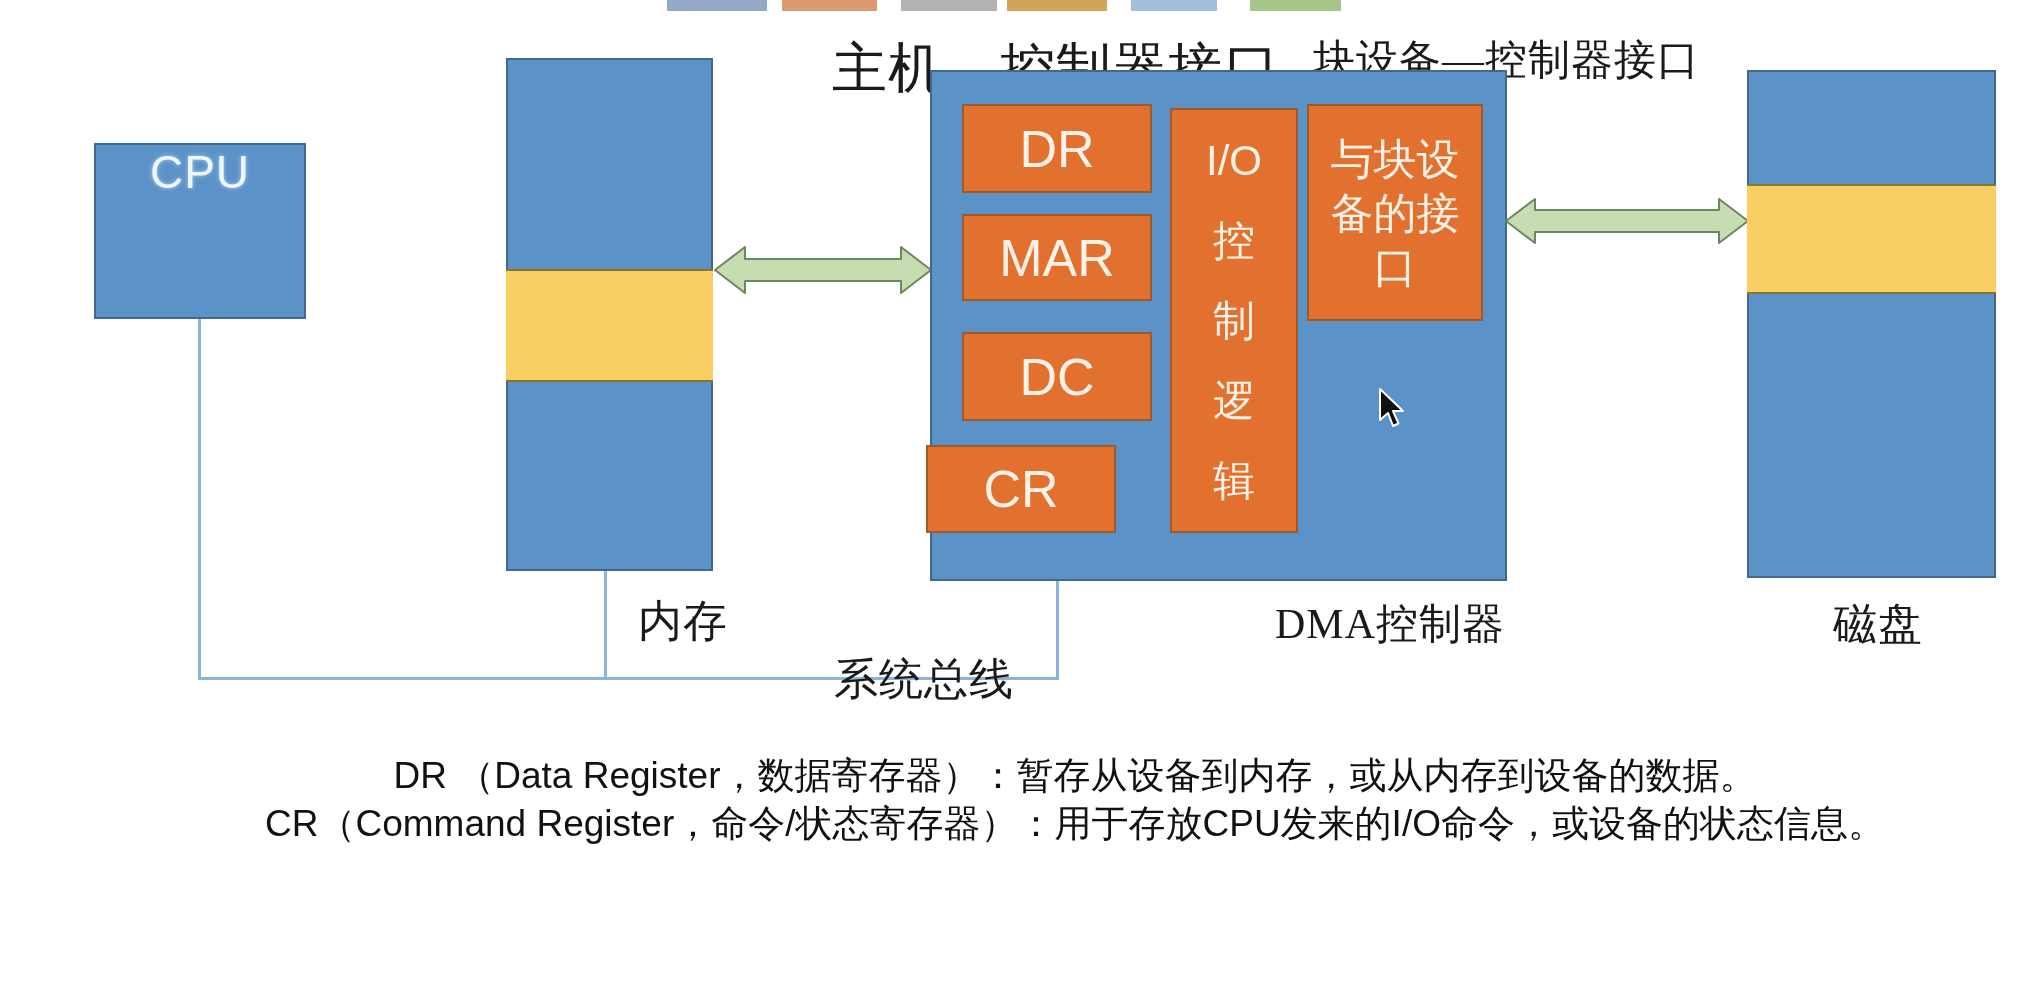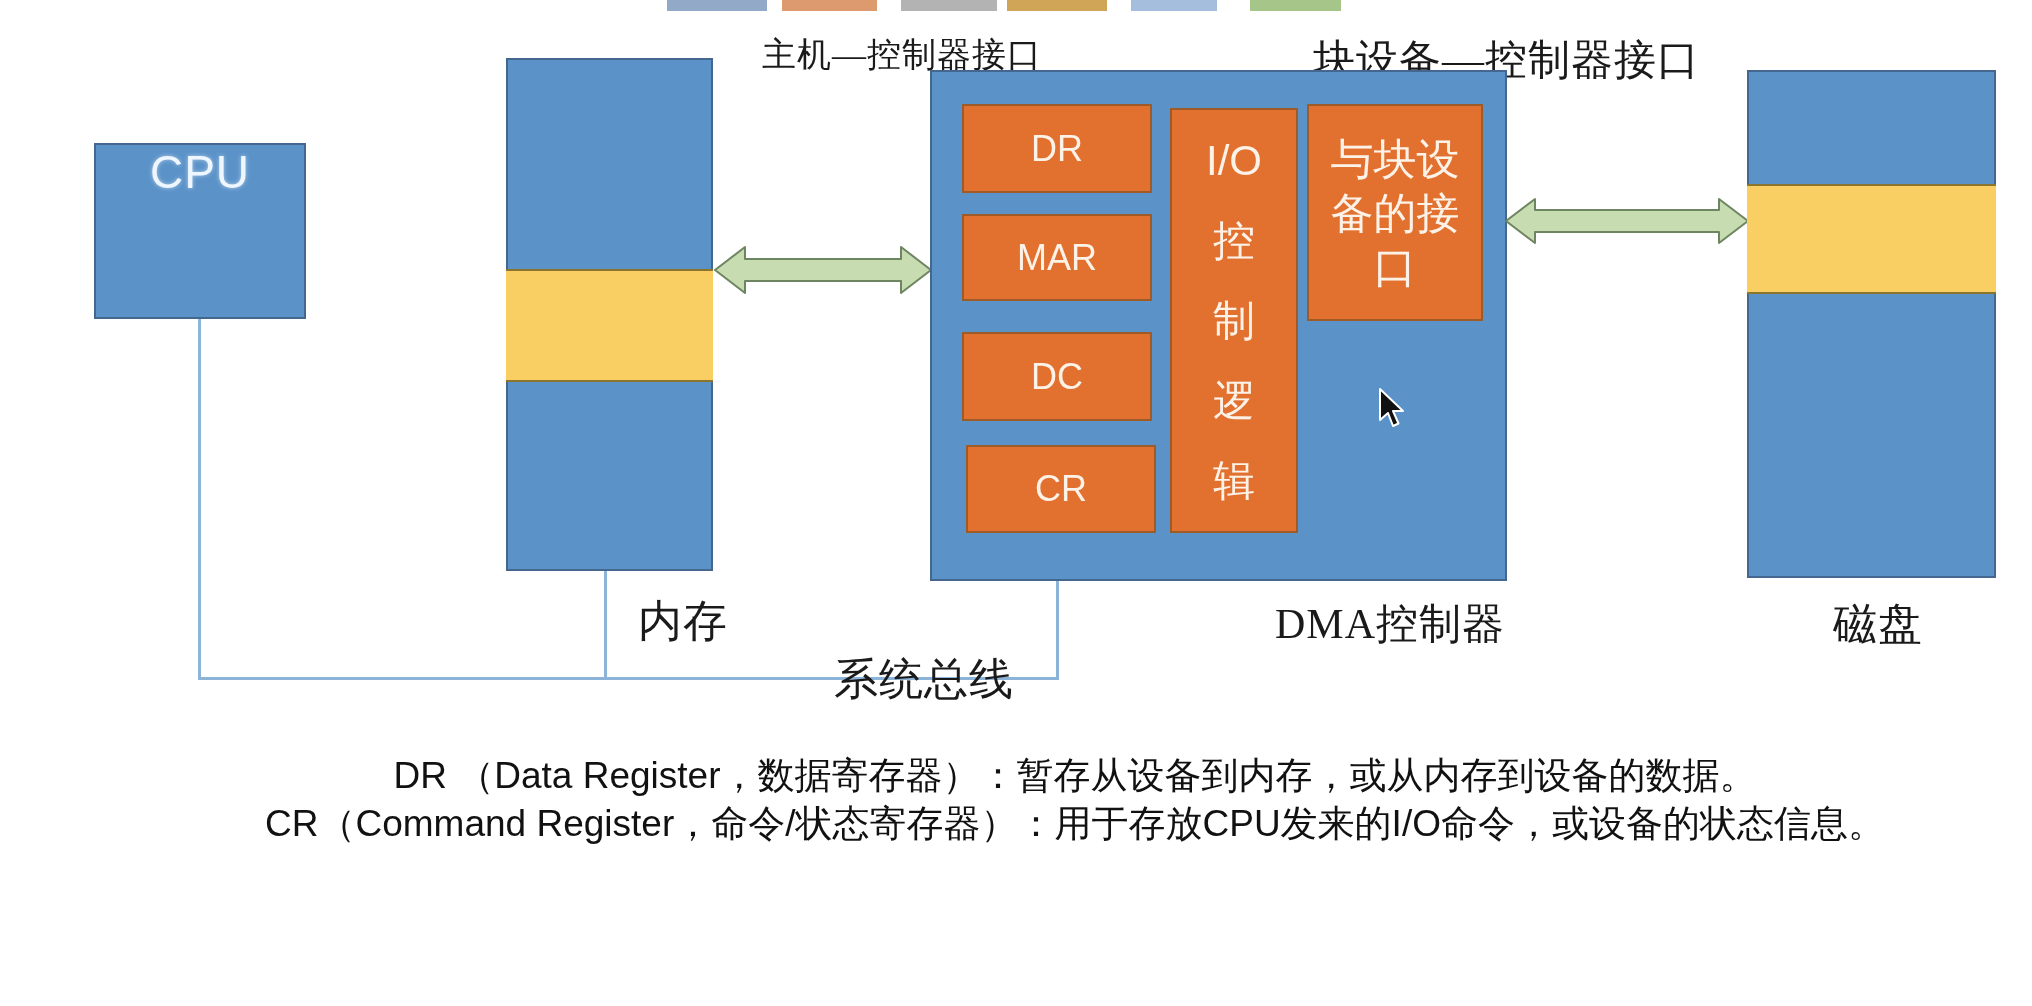--- a/index.html
+++ b/index.html
@@ -24,21 +24,21 @@
     position:absolute;left:-2px;right:-2px;background:#f9cf63;
     border-top:2px solid #8a742e;border-bottom:2px solid #8a742e;
   }
   .busline{position:absolute;background:#8cb4d8;}
   .dlabel{
     position:absolute;color:#1a1a1a;
     font-family:"Liberation Serif","DejaVu Serif",serif;
     white-space:nowrap;letter-spacing:1px;
   }
   .cpu-text{font-size:46px;letter-spacing:1px;text-shadow:0 0 4px rgba(255,255,255,.55);}
-  .reg-text{font-size:36px;}
+  .reg-text{font-size:52px;}
   .io-text{font-size:42px;line-height:80px;}
   .port-text{font-size:43px;line-height:54px;}
   
   #description{
     position:absolute;left:130px;top:752px;width:1890px;
     font-size:37px;line-height:48px;color:#111;
     font-family:"Liberation Sans","DejaVu Sans",sans-serif;
     text-align:center;
   }
   #description .desc-line{white-space:nowrap;}
@@ -51,21 +51,21 @@
 
   <div>
     <div class="strip-seg" style="left: 667px; width: 100px; background: rgb(147, 169, 200);"></div>
     <div class="strip-seg" style="left: 782px; width: 95px; background: rgb(220, 154, 110);"></div>
     <div class="strip-seg" style="left: 901px; width: 96px; background: rgb(179, 179, 179);"></div>
     <div class="strip-seg" style="left: 1007px; width: 100px; background: rgb(208, 165, 88);"></div>
     <div class="strip-seg" style="left: 1131px; width: 86px; background: rgb(166, 190, 221);"></div>
     <div class="strip-seg" style="left: 1250px; width: 91px; background: rgb(165, 198, 136);"></div>
   </div>
 
-  <div class="dlabel" style="left:762px;top:32px;font-size:34px">主机—控制器接口</div>
+  <div class="dlabel" style="left:832px;top:32px;font-size:55px">主机—控制器接口</div>
   <div class="dlabel" style="left:1313px;top:32px;font-size:42px">块设备—控制器接口</div>
 
   <div class="busline" style="left:198px;top:319px;width:3px;height:360px"></div>
   <div class="busline" style="left:604px;top:570px;width:3px;height:109px"></div>
   <div class="busline" style="left:1056px;top:580px;width:3px;height:99px"></div>
   <div class="busline" style="left:198px;top:677px;width:861px;height:3px"></div>
 
   <div class="bluebox" style="left:94px;top:143px;width:212px;height:176px">
     <span class="cpu-text">CPU</span>
   </div>
@@ -82,21 +82,21 @@
   <div class="bluebox" style="left:930px;top:70px;width:577px;height:511px"></div>
   <div class="orangebox" style="left:962px;top:104px;width:190px;height:89px">
     <span class="reg-text">DR</span>
   </div>
   <div class="orangebox" style="left:962px;top:214px;width:190px;height:87px">
     <span class="reg-text">MAR</span>
   </div>
   <div class="orangebox" style="left:962px;top:332px;width:190px;height:89px">
     <span class="reg-text">DC</span>
   </div>
-  <div class="orangebox" style="left:966px;top:445px;width:190px;height:88px">
+  <div class="orangebox" style="left:926px;top:445px;width:190px;height:88px">
     <span class="reg-text">CR</span>
   </div>
   <div class="orangebox" style="left:1170px;top:108px;width:128px;height:425px">
     <span class="io-text">I/O
 控
 制
 逻
 辑</span>
   </div>
   <div class="orangebox" style="left:1307px;top:104px;width:176px;height:217px">

